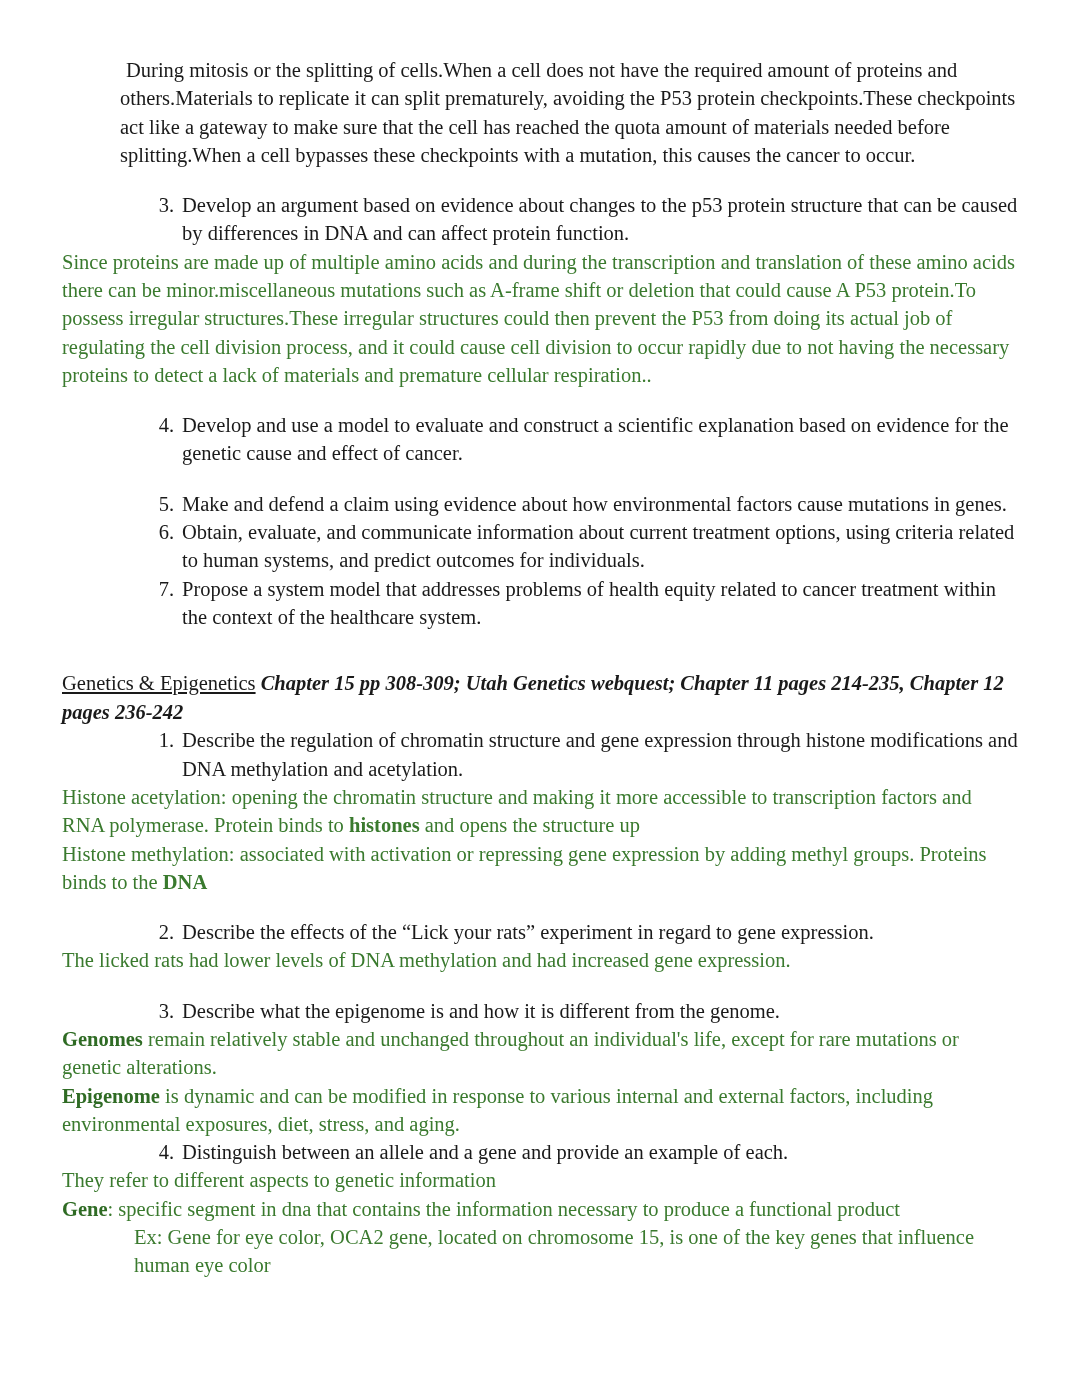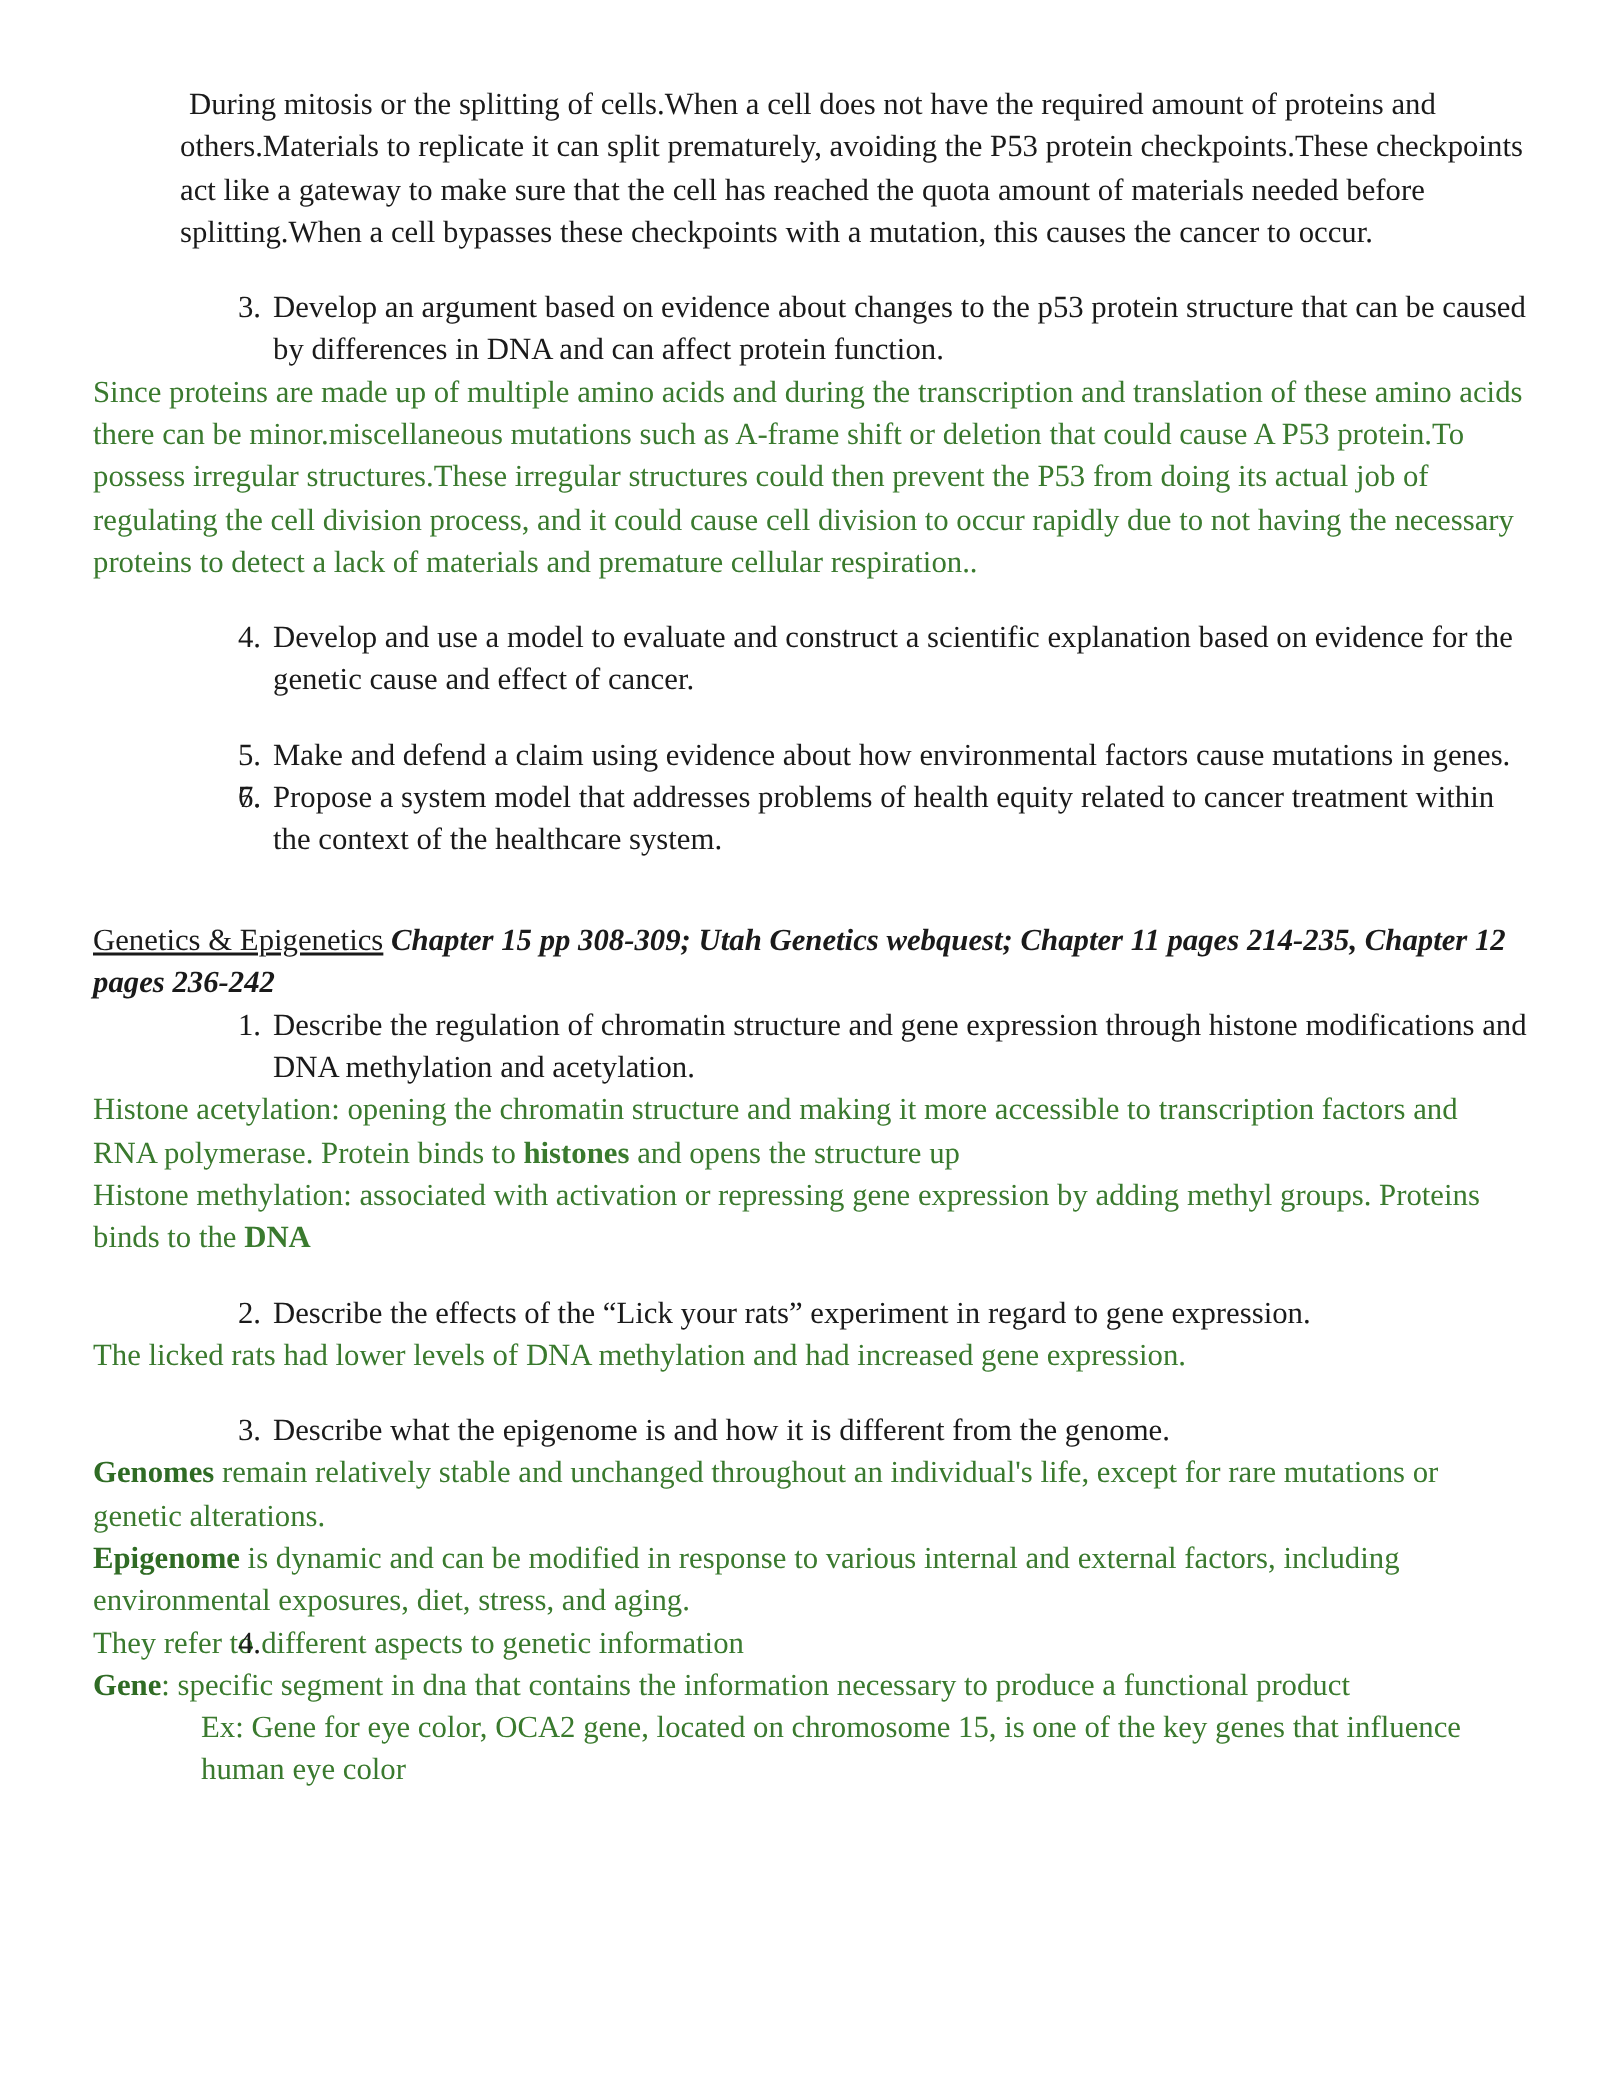--- a/index.html
+++ b/index.html
@@ -120,20 +120,21 @@
 
     <div class="spacer-md"></div>
 
     <ol class="numlist">
       <li>
         <span class="num">5.</span>
         <span>Make and defend a claim using evidence about how environmental factors cause mutations in genes.</span>
       </li>
       <li>
         <span class="num">6.</span>
+        <span>Obtain, evaluate, and communicate information about current treatment options, using criteria related to human systems, and predict outcomes for individuals.</span>
       </li>
       <li>
         <span class="num">7.</span>
         <span>Propose a system model that addresses problems of health equity related to cancer treatment within the context of the healthcare system.</span>
       </li>
     </ol>
 
     <div class="spacer-xl"></div>
 
     <div class="heading-line">
@@ -173,20 +174,21 @@
       </li>
     </ol>
 
     <p class="full-width-para green"><span class="bold darkgreen">Genomes</span><span> remain relatively stable and unchanged throughout an individual's life, except for rare mutations or genetic alterations.</span></p>
 
     <p class="full-width-para green"><span class="bold darkgreen">Epigenome</span><span> is dynamic and can be modified in response to various internal and external factors, including environmental exposures, diet, stress, and aging.</span></p>
 
     <ol class="numlist">
       <li>
         <span class="num">4.</span>
+        <span>Distinguish between an allele and a gene and provide an example of each.</span>
       </li>
     </ol>
 
     <p class="full-width-para green">They refer to different aspects to genetic information</p>
 
     <p class="full-width-para green"><span class="bold darkgreen">Gene</span><span>: specific segment in dna that contains the information necessary to produce a functional product</span></p>
 
     <p class="sub-ex green">Ex: Gene for eye color, OCA2 gene, located on chromosome 15, is one of the key genes that influence human eye color</p>
 
   </div>

